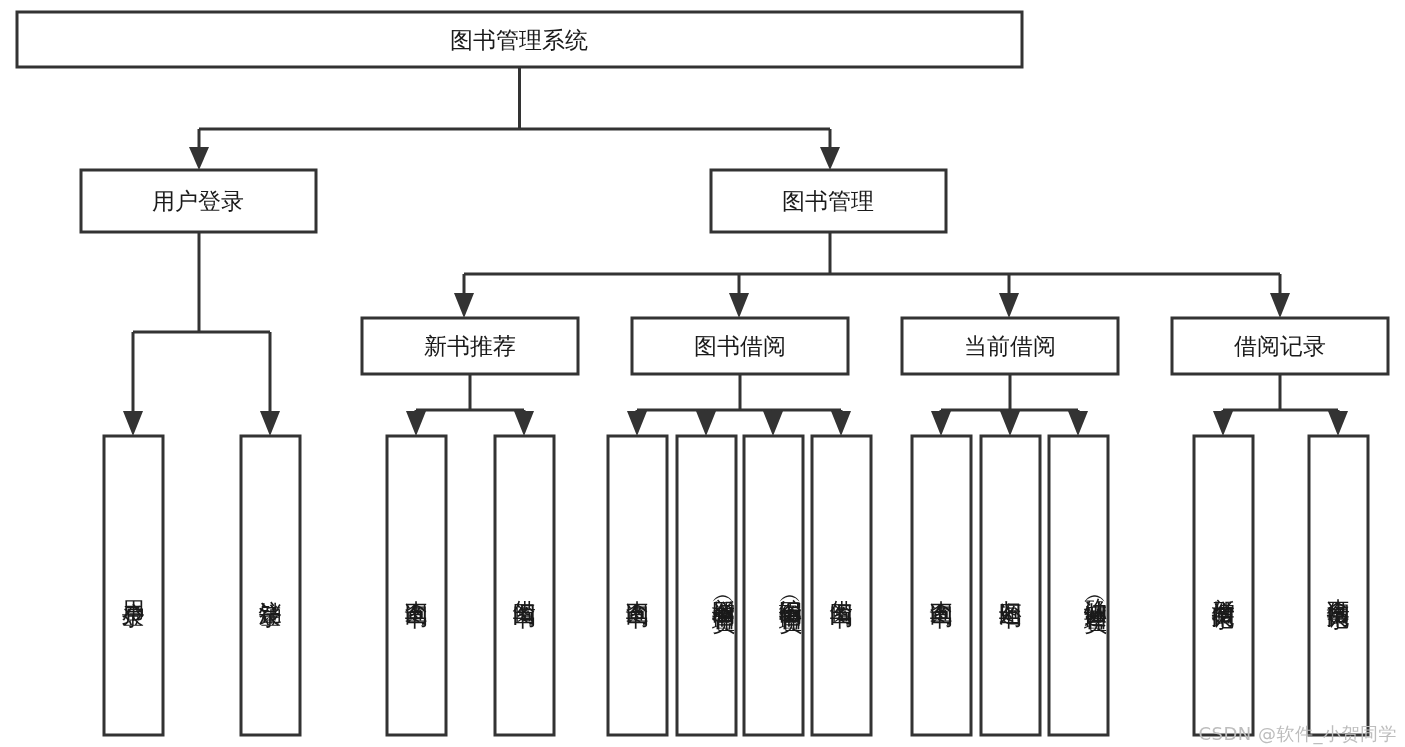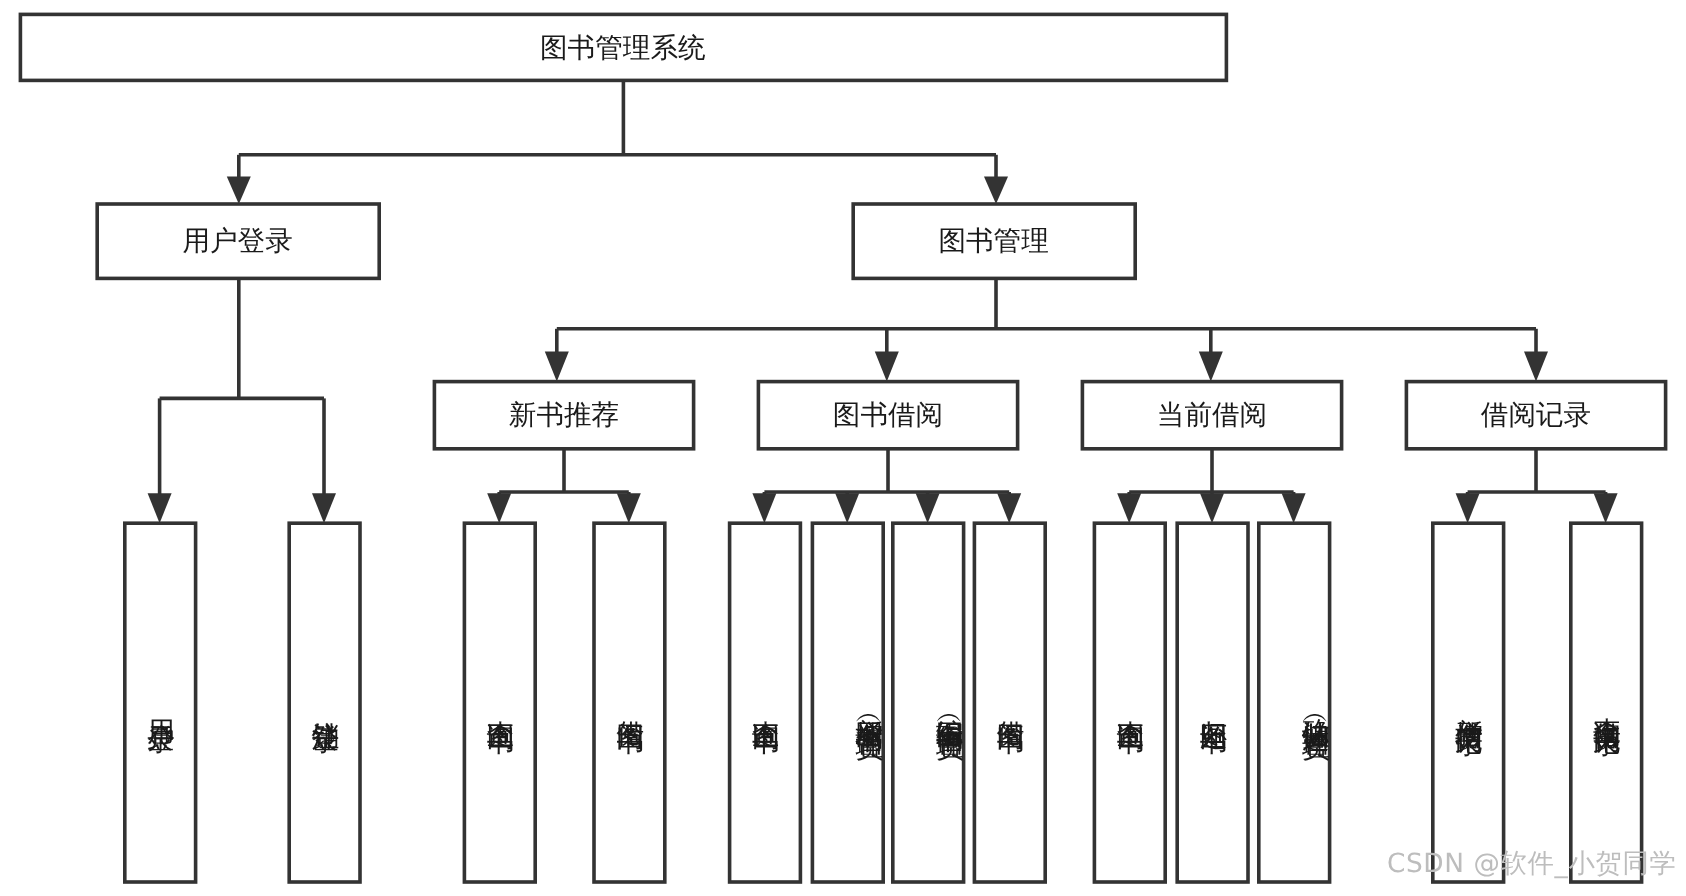--- a/index.html
+++ b/index.html
@@ -65,23 +65,23 @@
     justify-content: center;
     white-space: nowrap;
     pointer-events: none;
   }
   .leaf-label.centered {
     align-items: center;
   }
   .watermark {
     position: absolute;
     right: 8px;
-    bottom: 12px;
-    font-family: "DejaVu Sans", "Liberation Sans", sans-serif;
-    font-size: 22px;
+    bottom: 1px;
+    font-family: "DejaVu Sans", "Liberation Sans", sans-serif;
+    font-size: 18px;
     color: #bdbdbd;
     white-space: nowrap;
     letter-spacing: 0.5px;
   }
 </style>
 </head>
 <body>
 
 <div id="diagram-root">
 

